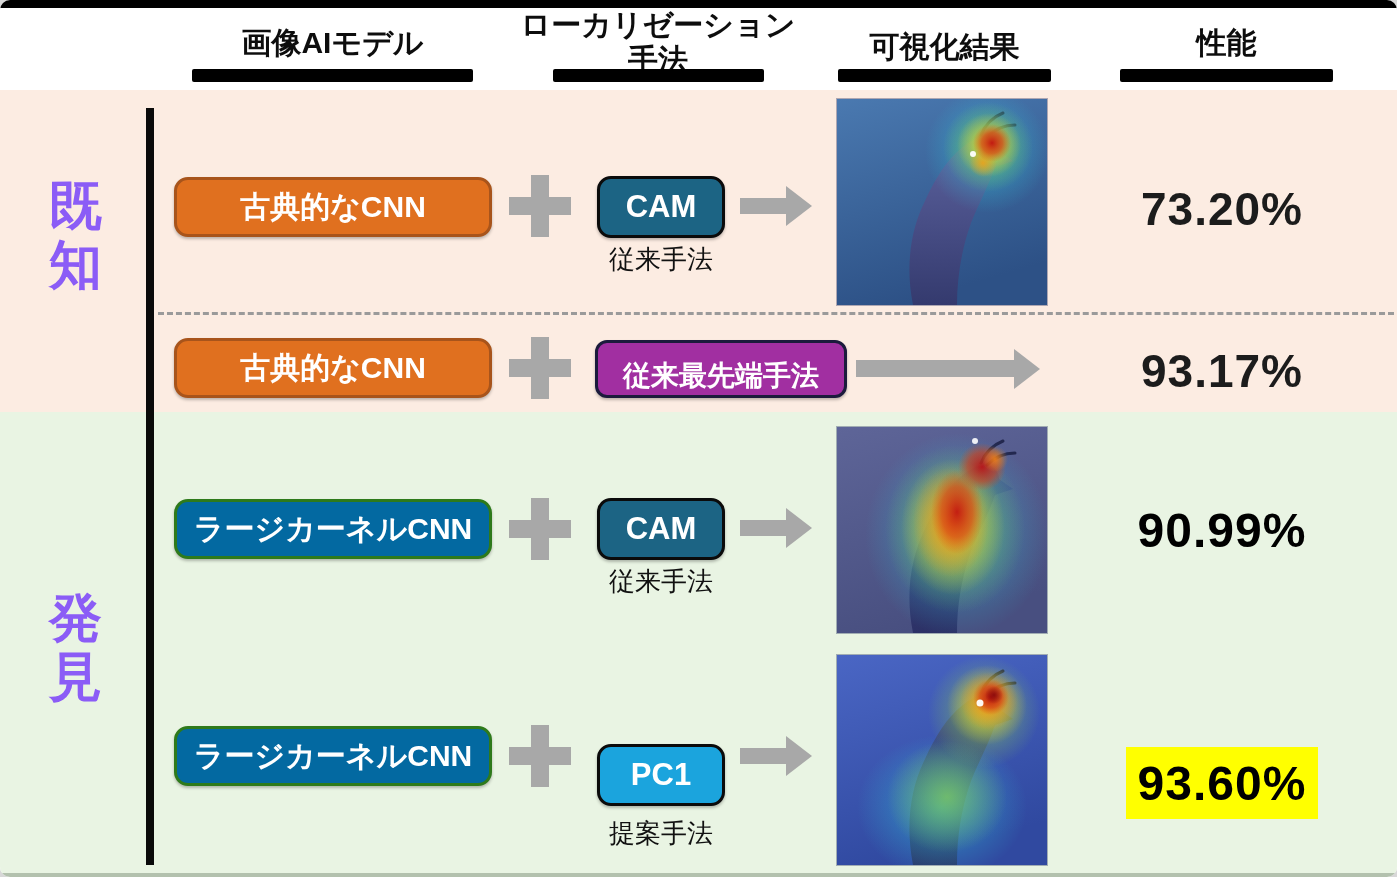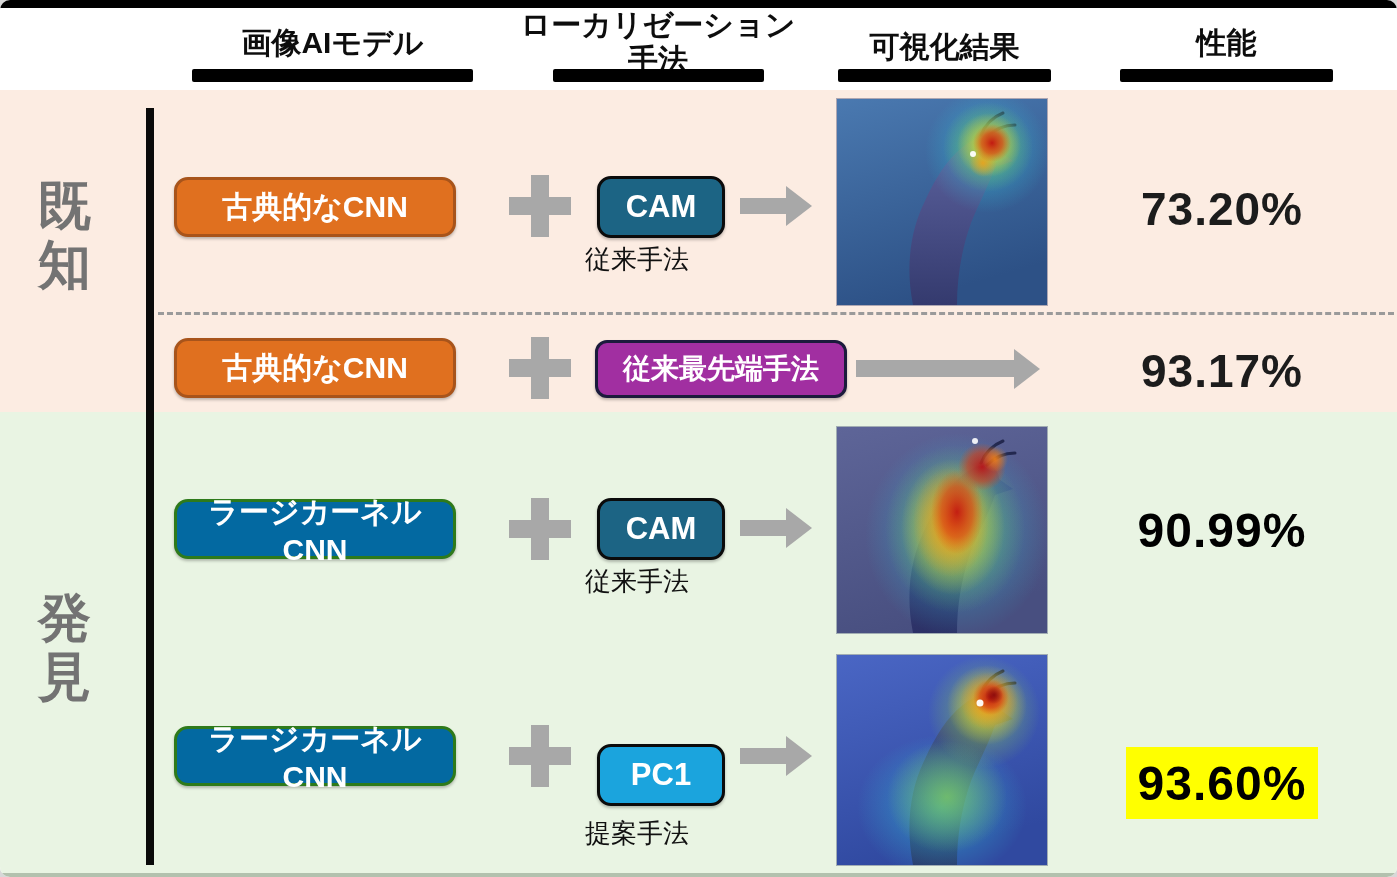--- a/index.html
+++ b/index.html
@@ -21,37 +21,37 @@
   .underline{position:absolute;top:69px;height:13px;background:#000;border-radius:2px;}
   .u1{left:192px;width:281px;}
   .u2{left:553px;width:211px;}
   .u3{left:838px;width:213px;}
   .u4{left:1120px;width:213px;}
 
   
   .sec-known{position:absolute;left:0;top:90px;width:1397px;height:322px;background:#FCECE2;}
   .sec-disc{position:absolute;left:0;top:412px;width:1397px;height:465px;background:#E9F4E3;}
   .vbar{position:absolute;left:146px;top:108px;width:8px;height:757px;background:#0a0a0a;}
-  .sec-label{position:absolute;left:38px;width:64px;text-align:left;font-size:53px;font-weight:bold;line-height:1.12;color:#737373;word-break:break-all;}
+  .sec-label{position:absolute;left:38px;width:64px;text-align:right;font-size:53px;font-weight:bold;line-height:1.12;color:#8b5cf6;word-break:break-all;}
   .lbl-known{top:176px;}
   .lbl-disc{top:588px;}
   .dashed{position:absolute;left:158px;top:312px;width:1236px;border-top:3px dashed #9a9a9a;}
 
   
   .btn{position:absolute;display:flex;align-items:center;justify-content:center;color:#fff;font-weight:bold;
        text-align:center;box-shadow:0 2px 3px rgba(0,0,0,.25);}
-  .btn-model{width:282px;height:60px;left:174px;border-radius:14px;font-size:30px;}
+  .btn-model{width:318px;height:60px;left:174px;border-radius:14px;font-size:30px;}
   .btn-orange{background:#E0701F;border:3px solid #A8541B;}
   .btn-green{background:#0369a1;border:3px solid #2E7A1B;}
   .btn-small{width:128px;height:62px;left:597px;border-radius:14px;font-size:31px;border:3px solid #0b0b0b;text-align:center;}
   .btn-cam{background:#1C6484;}
   .btn-pc1{background:#1BA4DD;}
-  .btn-sota{left:595px;top:340px;width:252px;height:58px;background:#A12FA1;border:3px solid #1b1b3c;border-radius:12px;font-size:28px;}
-
-  .note{position:absolute;left:585px;width:152px;font-size:26px;color:#111;}
+  .btn-sota{left:595px;top:340px;width:252px;height:58px;background:#A12FA1;border:3px solid #1b1b3c;border-radius:12px;font-size:28px;align-items:flex-end;}
+
+  .note{position:absolute;left:585px;width:152px;text-align:center;font-size:26px;color:#111;}
 
   
   .plus{position:absolute;width:62px;height:62px;left:509px;}
   .plus::before{content:"";position:absolute;top:22px;left:0;width:62px;height:18px;background:#A8A8A8;}
   .plus::after{content:"";position:absolute;left:22px;top:0;width:18px;height:62px;background:#A8A8A8;}
 
   
   .arrow{position:absolute;width:72px;height:40px;left:740px;}
   .arrow .shaft{position:absolute;left:0;top:12px;width:48px;height:16px;background:#A8A8A8;}
   .arrow .head{position:absolute;left:46px;top:0;width:0;height:0;

